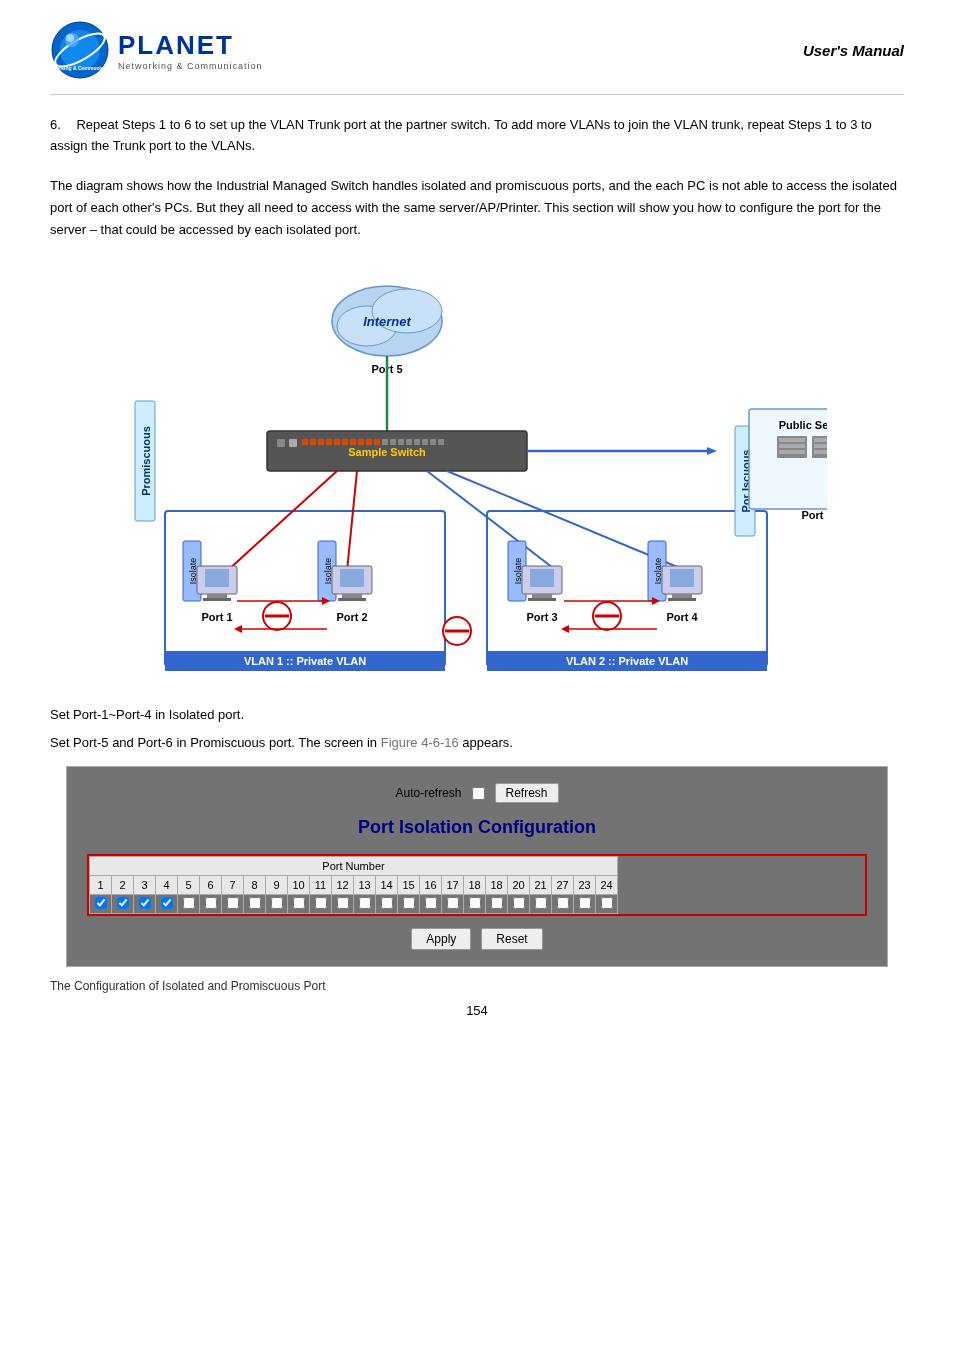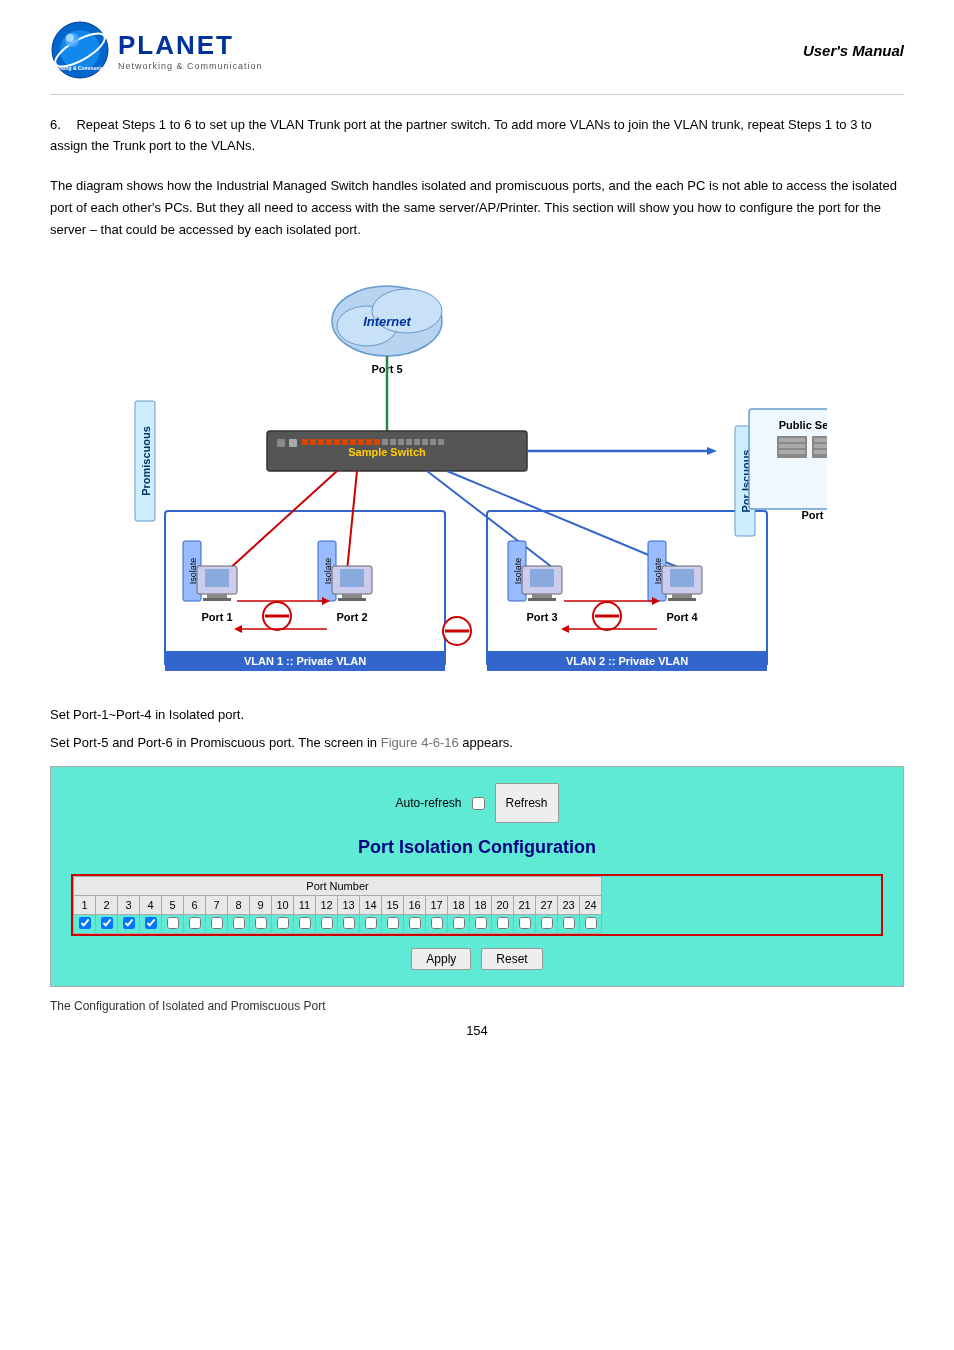--- a/index.html
+++ b/index.html
@@ -79,39 +79,39 @@
       font-size: 13px;
       line-height: 1.7;
     }
     .config-link {
       color: #737373;
       text-align: center;
     }
     .config-box {
       border: 1px solid #aaa;
       padding: 16px 20px;
-      margin: 12px 0;
-      background: #5eead4;
+      margin: 12px 16px;
+      background: #737373;
     }
     .config-box-header {
       display: flex;
       align-items: center;
       justify-content: center;
       gap: 10px;
       margin-bottom: 14px;
     }
     .auto-refresh-label {
       font-size: 12px;
     }
     .checkbox-auto {
       width: 13px;
       height: 13px;
     }
     .refresh-btn {
-      padding: 12px 10px;
+      padding: 2px 10px;
       font-size: 12px;
       border: 1px solid #999;
       background: #eee;
       cursor: pointer;
       border-radius: 2px;
     }
     .port-isolation-title {
       text-align: center;
       font-size: 18px;
       font-weight: bold;

